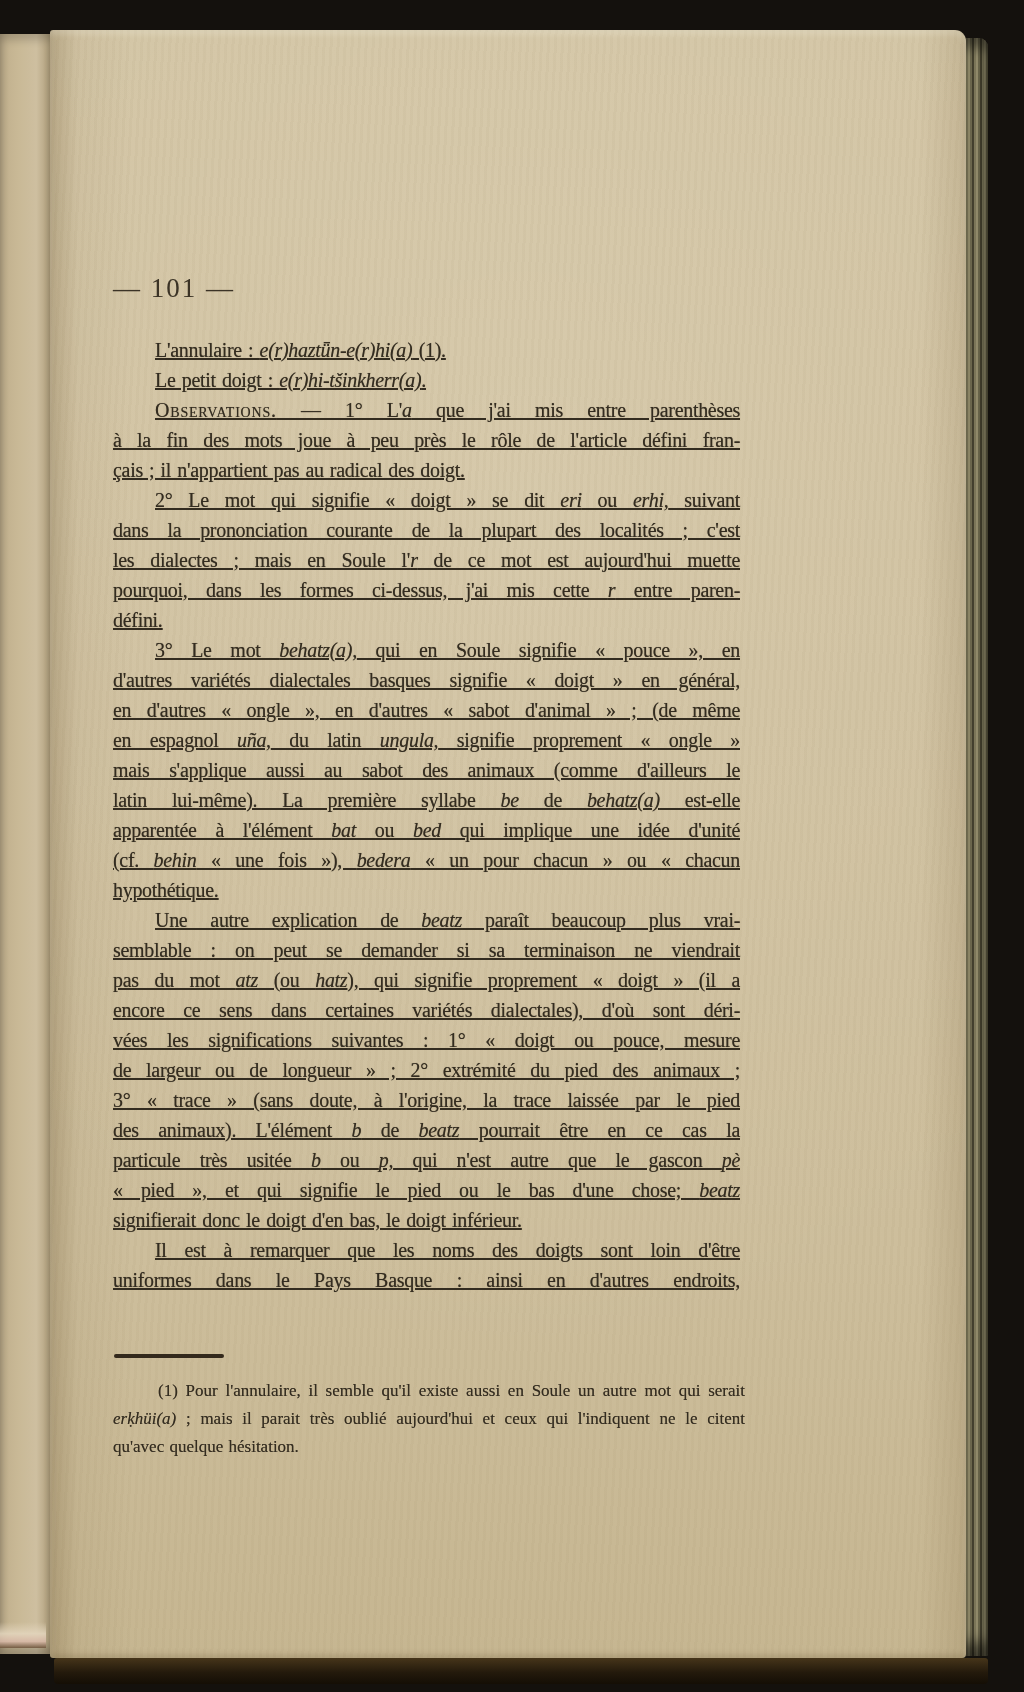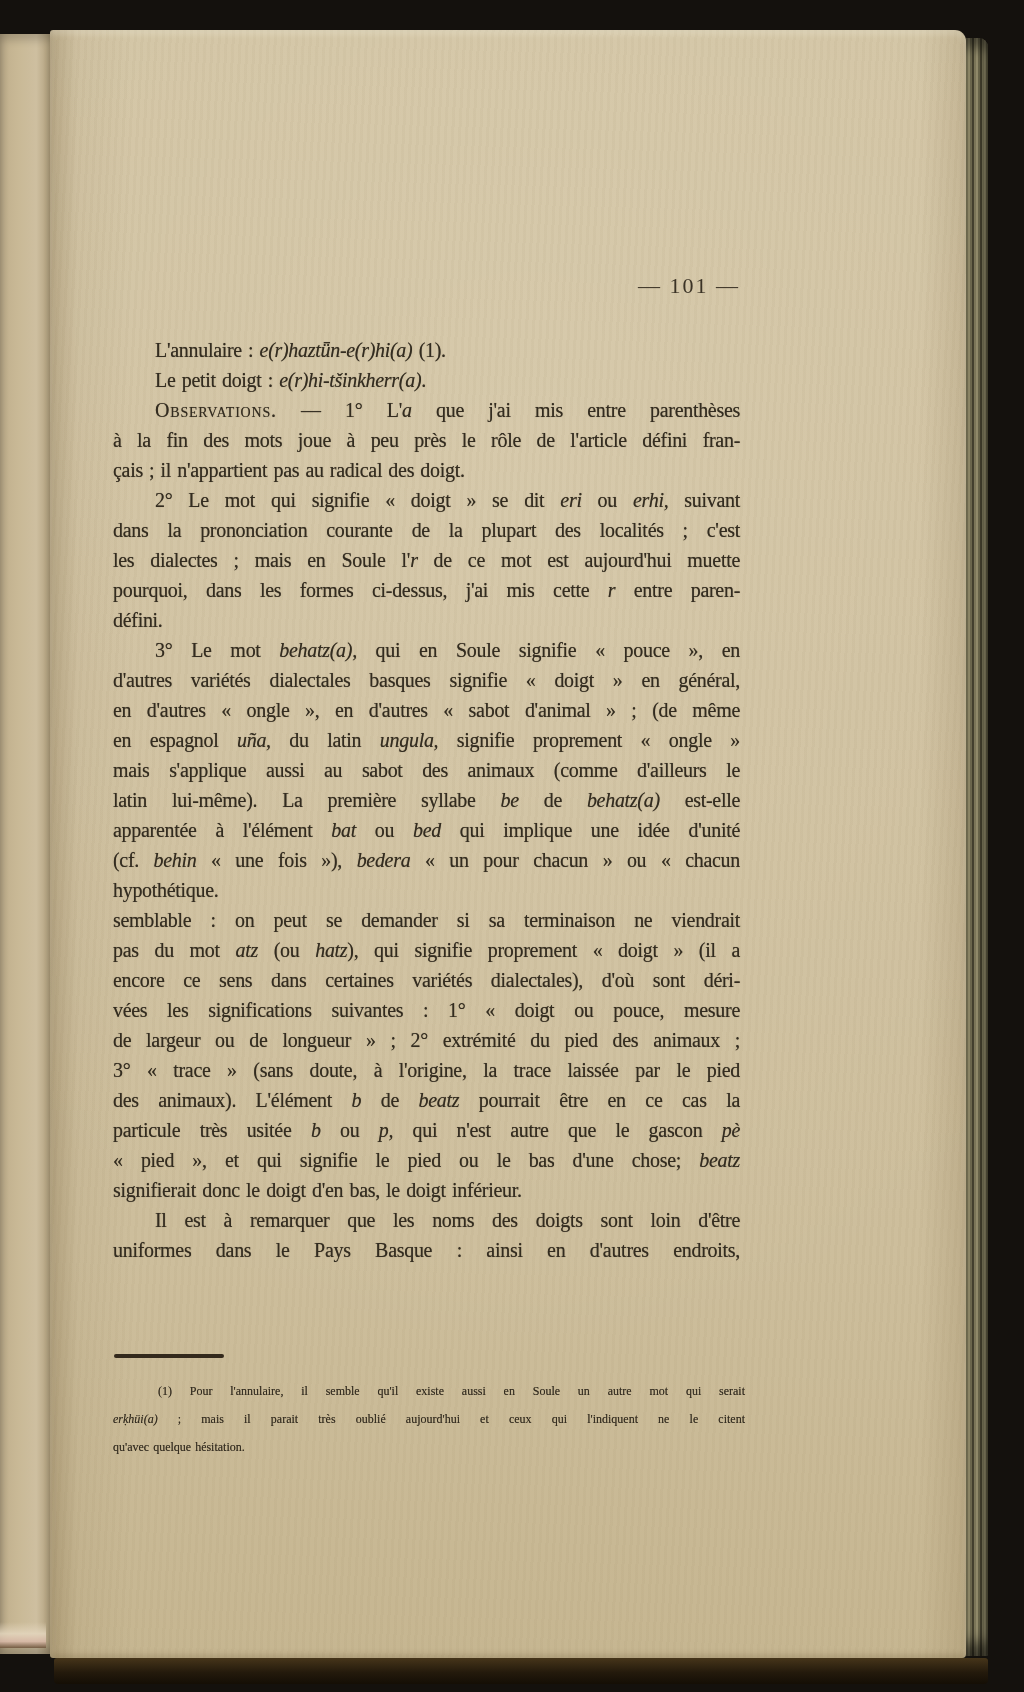--- a/index.html
+++ b/index.html
@@ -38,39 +38,40 @@
       linear-gradient(90deg,rgba(110,88,50,.30) 0,rgba(110,88,50,.06) 3%,rgba(0,0,0,0) 9%),
       linear-gradient(270deg,rgba(110,88,50,.16) 0,rgba(0,0,0,0) 5%),
       linear-gradient(180deg,#d3c5a5 0%,#cfc09f 40%,#cdbe9c 75%,#c6b691 100%);
     border-radius:3px 11px 4px 3px;
     box-shadow:inset 0 4px 6px rgba(255,255,245,.25), inset 0 -3px 6px rgba(90,70,40,.25);
     color:#332c20;
   }
   
   .page-number{
     position:absolute;left:63px;top:243px;width:627px;
-    text-align:right;font-size:22px;letter-spacing:2px;color:#3b3326;
+    text-align:left;font-size:27px;letter-spacing:2px;color:#3b3326;
   }
   .text-col{
     position:absolute;left:63px;top:305px;width:627px;
     font-size:20px;letter-spacing:-0.3px;word-spacing:1.5px;
     text-shadow:0 0 .7px rgba(60,50,35,.65);
+    text-decoration:underline;
   }
   .line{line-height:30px;height:30px;text-align:justify;white-space:normal;}
   .line.just{text-align-last:justify;}
   .line.indent{text-indent:42px;}
   .seg-i{font-style:italic;}
   .seg-sc{font-variant:small-caps;letter-spacing:.8px;}
   .footnote-rule{
     position:absolute;left:64px;top:1324px;width:110px;height:4px;
     background:#33291c;border-radius:2px;
   }
   .foot-col{
     position:absolute;left:63px;top:1347px;width:632px;
-    font-size:12px;letter-spacing:0;word-spacing:1px;
+    font-size:17px;letter-spacing:0;word-spacing:1px;
     text-shadow:0 0 .5px rgba(60,50,35,.6);
   }
   .foot-col .line{line-height:28px;height:28px;}
   .foot-col .line.indent{text-indent:45px;}
 </style>
 </head>
 <body>
 
 <div class="gutter">
   <div class="gutter-curl"></div>
@@ -94,20 +95,21 @@
       <div class="line"><span class="seg-r">défini.</span></div>
       <div class="line indent just"><span class="seg-r">3° Le mot </span><span class="seg-i">behatz(a),</span><span class="seg-r"> qui en Soule signifie « pouce », en</span></div>
       <div class="line just"><span class="seg-r">d'autres variétés dialectales basques signifie « doigt » en général,</span></div>
       <div class="line just"><span class="seg-r">en d'autres « ongle », en d'autres « sabot d'animal » ; (de même</span></div>
       <div class="line just"><span class="seg-r">en espagnol </span><span class="seg-i">uña,</span><span class="seg-r"> du latin </span><span class="seg-i">ungula,</span><span class="seg-r"> signifie proprement « ongle »</span></div>
       <div class="line just"><span class="seg-r">mais s'applique aussi au sabot des animaux (comme d'ailleurs le</span></div>
       <div class="line just"><span class="seg-r">latin lui-même). La première syllabe </span><span class="seg-i">be</span><span class="seg-r"> de </span><span class="seg-i">behatz(a)</span><span class="seg-r"> est-elle</span></div>
       <div class="line just"><span class="seg-r">apparentée à l'élément </span><span class="seg-i">bat</span><span class="seg-r"> ou </span><span class="seg-i">bed</span><span class="seg-r"> qui implique une idée d'unité</span></div>
       <div class="line just"><span class="seg-r">(cf. </span><span class="seg-i">behin</span><span class="seg-r"> « une fois »), </span><span class="seg-i">bedera</span><span class="seg-r"> « un pour chacun » ou « chacun</span></div>
       <div class="line"><span class="seg-r">hypothétique.</span></div>
+      <div class="line indent just"><span class="seg-r">Une autre explication de </span><span class="seg-i">beatz</span><span class="seg-r"> paraît beaucoup plus vrai-</span></div>
       <div class="line just"><span class="seg-r">semblable : on peut se demander si sa terminaison ne viendrait</span></div>
       <div class="line just"><span class="seg-r">pas du mot </span><span class="seg-i">atz</span><span class="seg-r"> (ou </span><span class="seg-i">hatz</span><span class="seg-r">), qui signifie proprement « doigt » (il a</span></div>
       <div class="line just"><span class="seg-r">encore ce sens dans certaines variétés dialectales), d'où sont déri-</span></div>
       <div class="line just"><span class="seg-r">vées les significations suivantes : 1° « doigt ou pouce, mesure</span></div>
       <div class="line just"><span class="seg-r">de largeur ou de longueur » ; 2° extrémité du pied des animaux ;</span></div>
       <div class="line just"><span class="seg-r">3° « trace » (sans doute, à l'origine, la trace laissée par le pied</span></div>
       <div class="line just"><span class="seg-r">des animaux). L'élément </span><span class="seg-i">b</span><span class="seg-r"> de </span><span class="seg-i">beatz</span><span class="seg-r"> pourrait être en ce cas la</span></div>
       <div class="line just"><span class="seg-r">particule très usitée </span><span class="seg-i">b</span><span class="seg-r"> ou </span><span class="seg-i">p,</span><span class="seg-r"> qui n'est autre que le gascon </span><span class="seg-i">pè</span></div>
       <div class="line just"><span class="seg-r">« pied », et qui signifie le pied ou le bas d'une chose; </span><span class="seg-i">beatz</span></div>
       <div class="line"><span class="seg-r">signifierait donc le doigt d'en bas, le doigt inférieur.</span></div>

